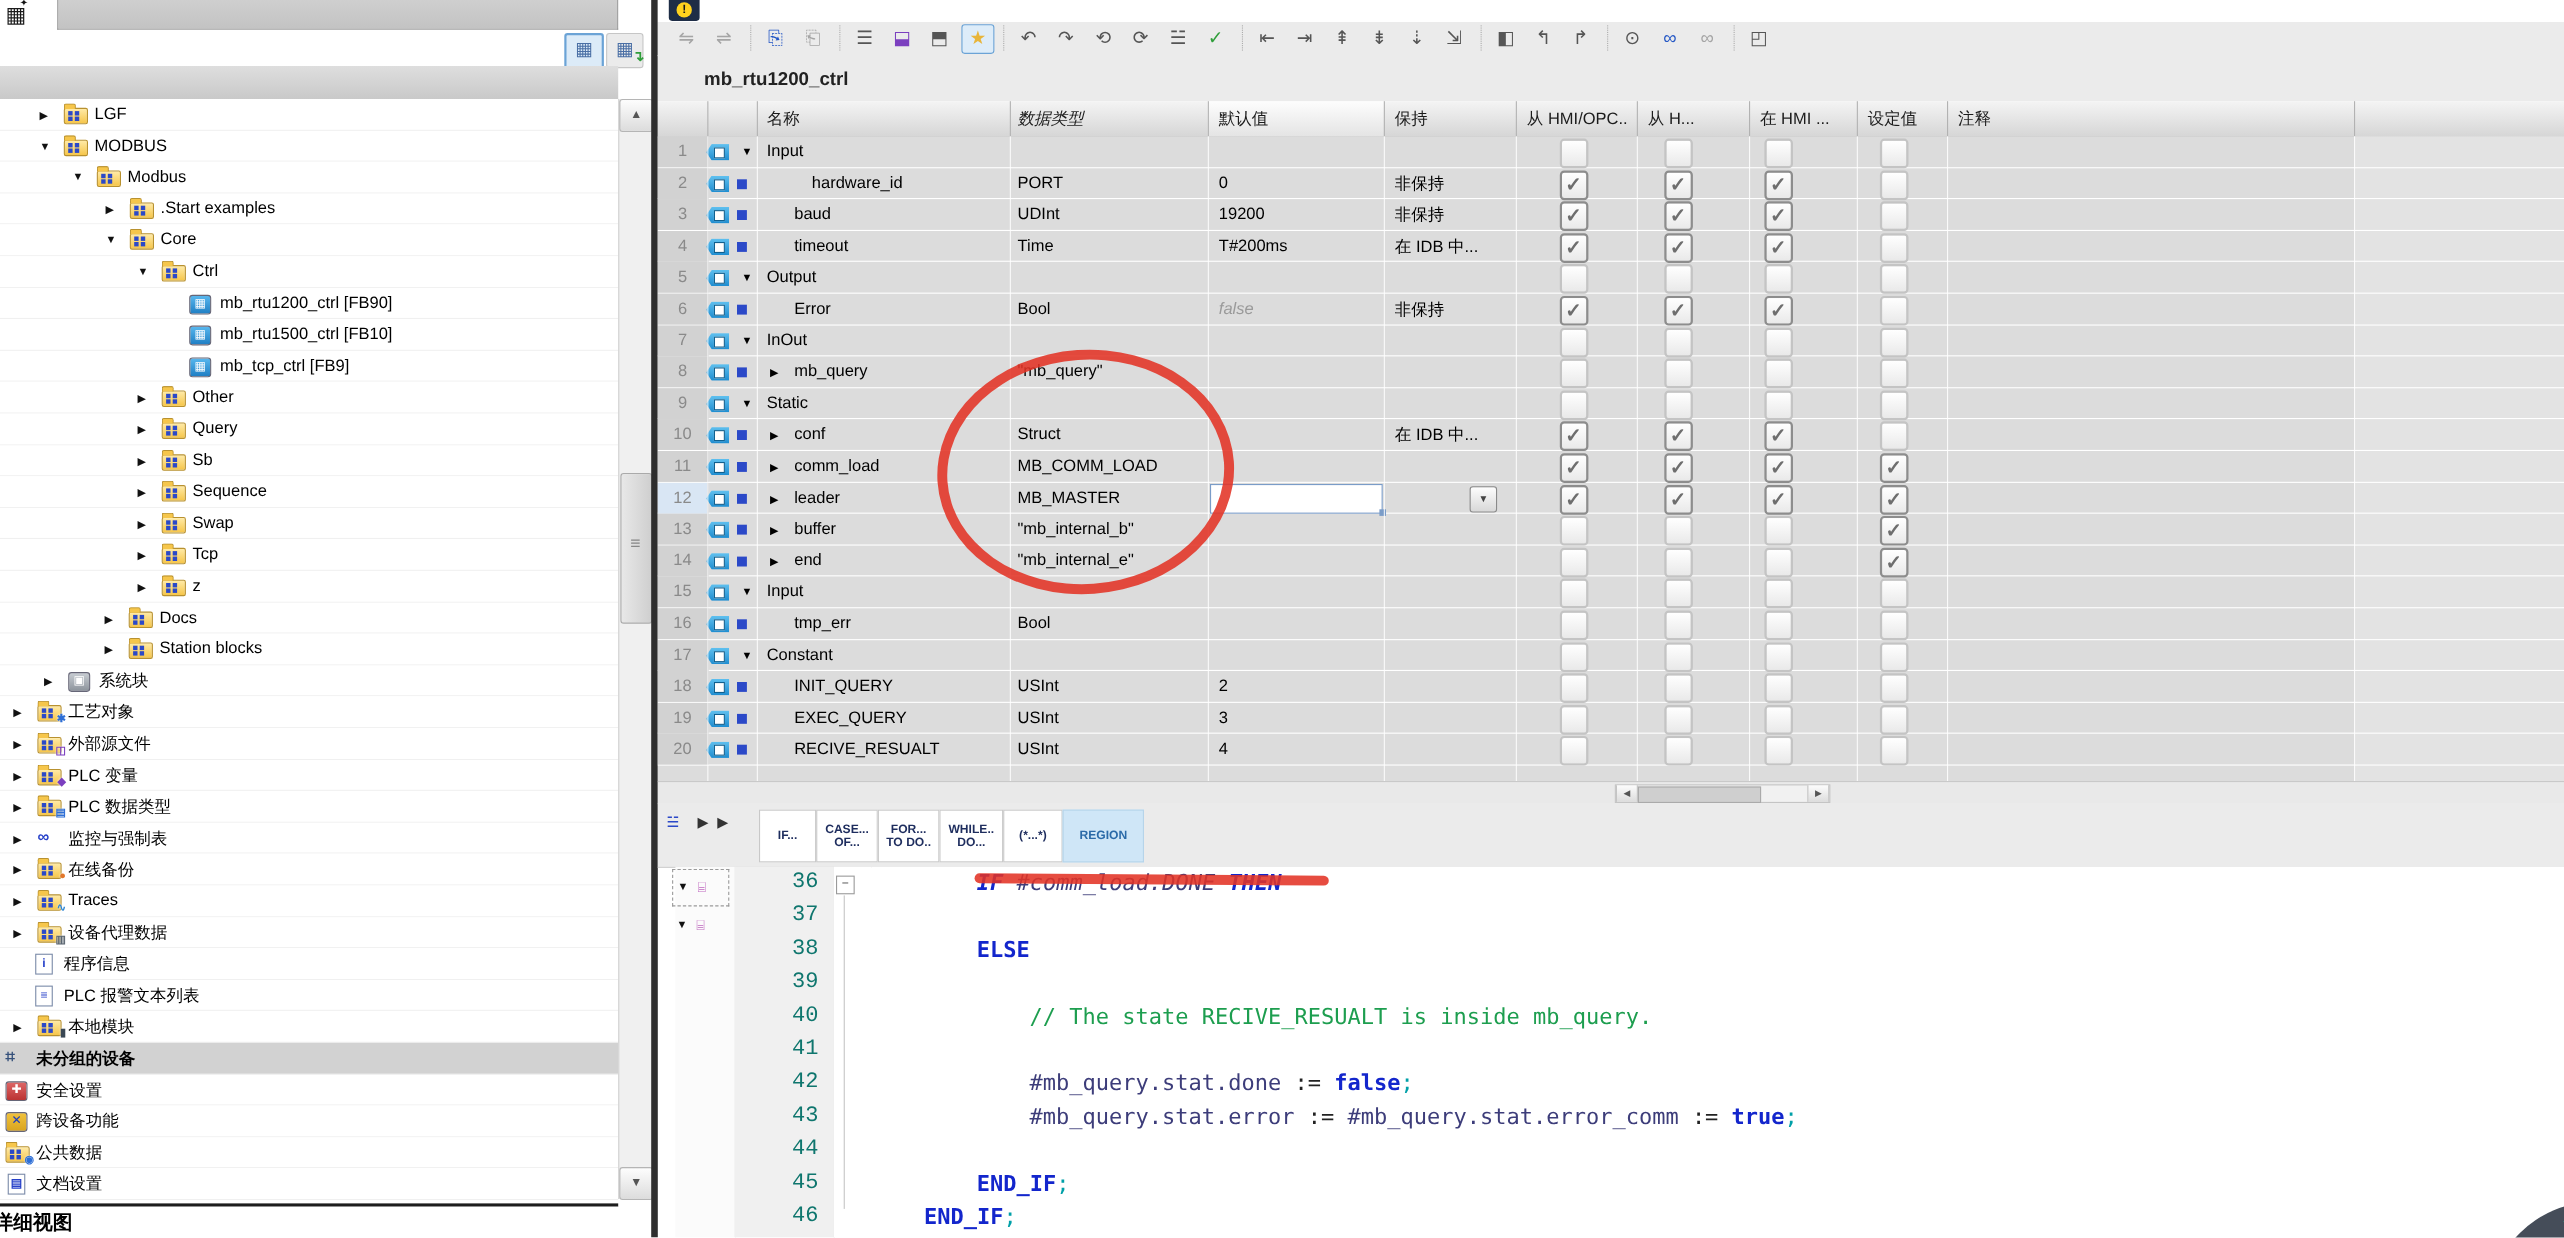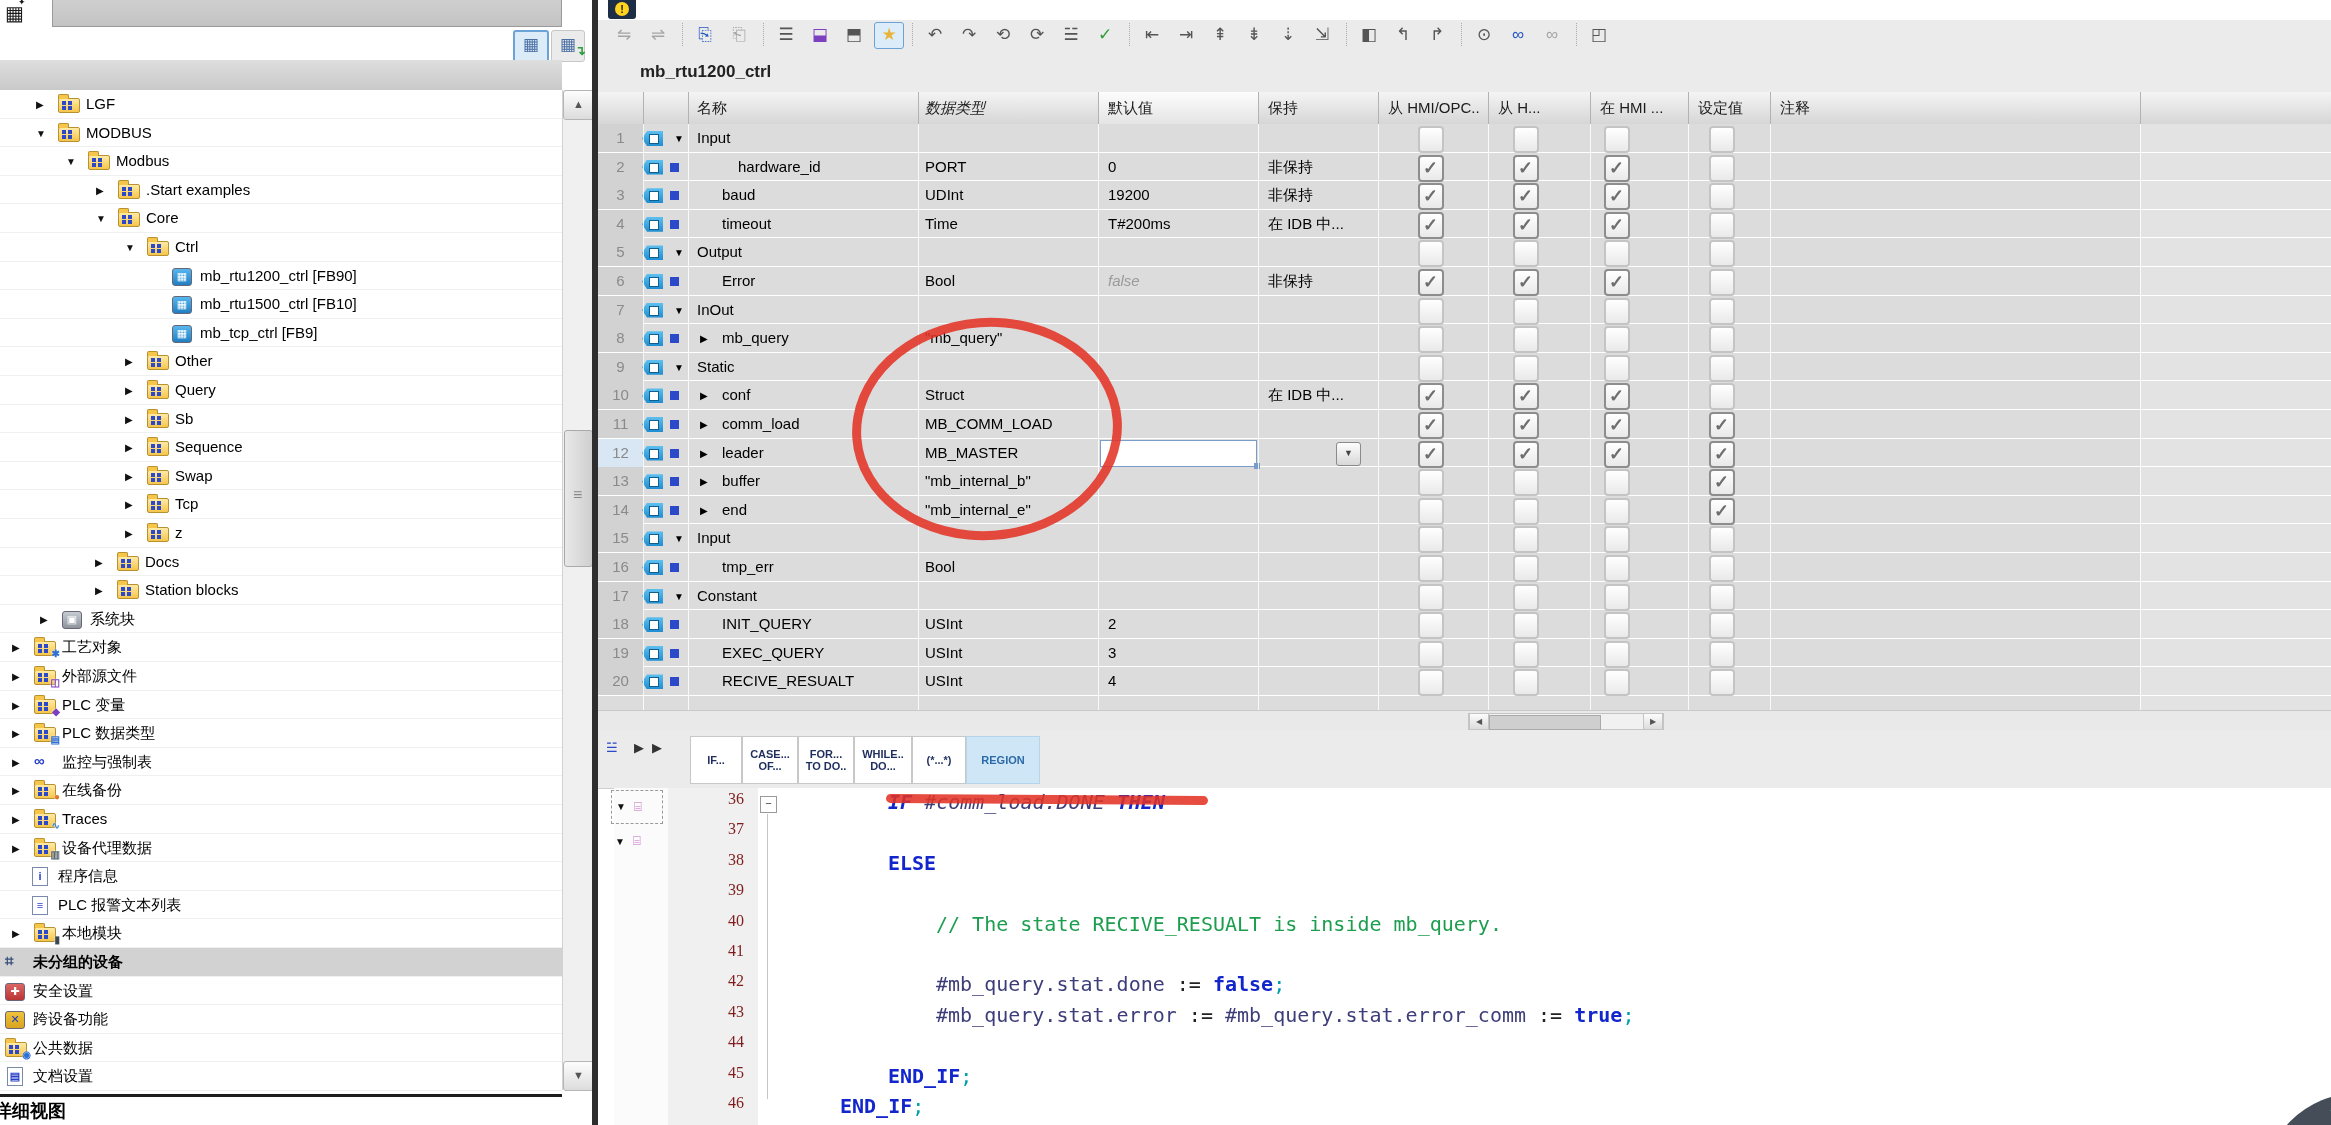--- a/index.html
+++ b/index.html
@@ -113,21 +113,21 @@
         font-size:11px;font-weight:bold;text-align:center;display:flex;flex-direction:column;justify-content:center;line-height:12px}
   .snip.hlblue{background:#cfe6f7;color:#2b6aa8;border-color:#b6d4ea}
   .snipico{position:absolute;font-size:13px;color:#333}
 
   
   #mstrip{left:614px;top:788px;width:54px;height:337px;background:#fbfbfb;border-right:1px solid #e3e3e3}
   .mark{position:absolute;font-size:10px;color:#111}
   .marknet{position:absolute;font-size:13px;color:#c06ac0}
   #markbox{position:absolute;left:-3px;top:2px;width:50px;height:32px;border:1px dashed #9a9a9a}
   #gutter{left:668px;top:788px;width:90px;height:337px;background:#f0f0f0;border-right:1px solid #dadada}
-  .lnum{position:absolute;right:14px;font-size:16px;color:#7f1d1d;font-family:Liberation Serif, serif}
+  .lnum{position:absolute;right:14px;font-size:20px;color:#0f766e;font-family:Liberation Mono, monospace}
   #foldcol{left:758px;top:788px;width:34px;height:337px;background:#fff}
   #foldbox{position:absolute;left:2px;top:8px;width:15px;height:15px;border:1px solid #9a9a9a;background:#fff;
            font-size:11px;text-align:center;line-height:13px;color:#444}
   #foldline{position:absolute;left:9px;top:26px;width:1px;height:285px;background:#c5c5c5}
   #codearea{left:792px;top:788px;width:1539px;height:337px;background:#fff}
   .cline{position:absolute;left:0;white-space:pre;font-family:"DejaVu Sans Mono",monospace;font-size:20px}
   .kw{color:#1326cc;font-weight:bold}
   .var{color:#3d3d7a}
   .op{color:#222}
   .p{color:#00a0a8}

